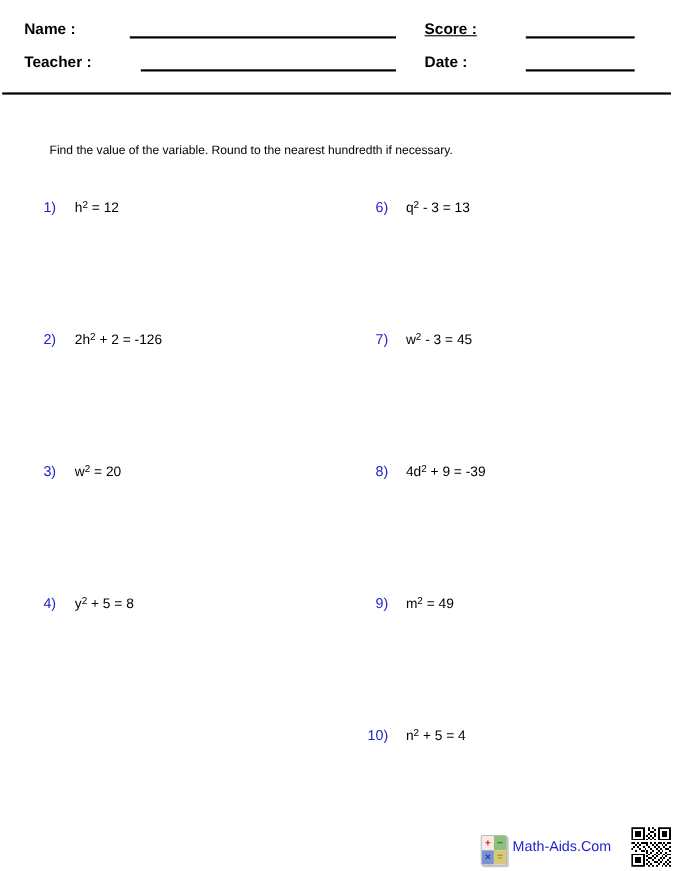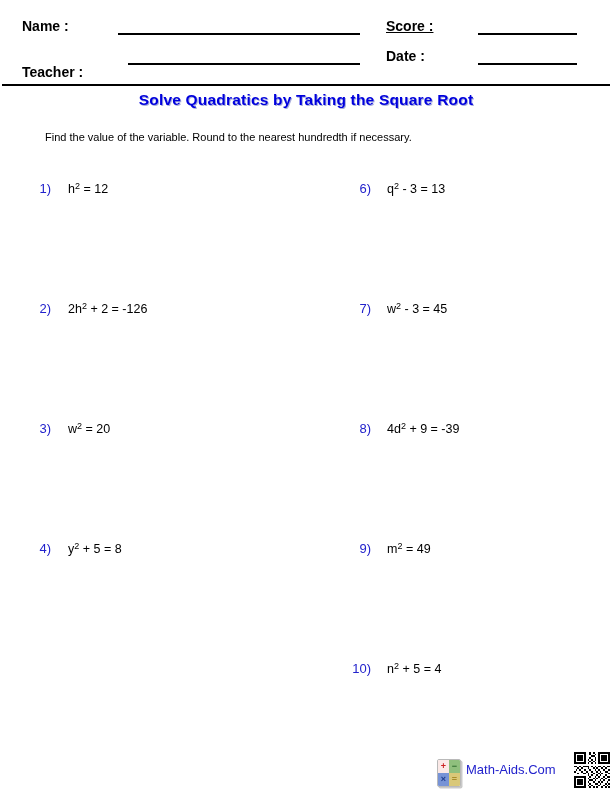--- a/index.html
+++ b/index.html
@@ -55,21 +55,21 @@
     line-height: 13px;
   }
 
   
   .problem {
     position: absolute;
     line-height: 16px;
     white-space: nowrap;
   }
   .col-left  { left: 21px; }
-  .col-right { left: 327px; }
+  .col-right { left: 309px; }
   .row-0 { top: 178px; }
   .row-1 { top: 298px; }
   .row-2 { top: 418px; }
   .row-3 { top: 538px; }
   .row-4 { top: 658px; }
   .pnum {
     display: inline-block;
     width: 30px;
     text-align: right;
     font-size: 13px;
@@ -142,29 +142,28 @@
 <body>
 
 <div class="page">
 
   <div class="hdr-label" style="left:22px; top:18px;">Name :</div>
   <div class="blank-line" style="left:118px; top:33px; width:242px;"></div>
 
   <div class="hdr-label" style="left:386px; top:18px;text-decoration:underline;">Score :</div>
   <div class="blank-line" style="left:478px; top:33px; width:99px;"></div>
 
-  <div class="hdr-label" style="left:22px; top:48px;margin-top:16px;">Teacher :</div>
+  <div class="hdr-label" style="left:22px; top:48px;">Teacher :</div>
   <div class="blank-line" style="left:128px; top:63px; width:232px;"></div>
 
   <div class="hdr-label" style="left:386px; top:48px;">Date :</div>
   <div class="blank-line" style="left:478px; top:63px; width:99px;"></div>
 
   <div class="separator"></div>
 
-  <div class="title">Solve Quadratics by Taking the Square Root</div>
   <div class="instruction">Find the value of the variable. Round to the nearest hundredth if necessary.</div>
 
   <div class="problem col-left row-0">
     <span class="pnum">1)</span><span class="eq"><span>h</span><sup>2</sup><span> = 12</span></span>
   </div>
   <div class="problem col-right row-0">
     <span class="pnum">6)</span><span class="eq"><span>q</span><sup>2</sup><span> - 3 = 13</span></span>
   </div>
 
   <div class="problem col-left row-1">

